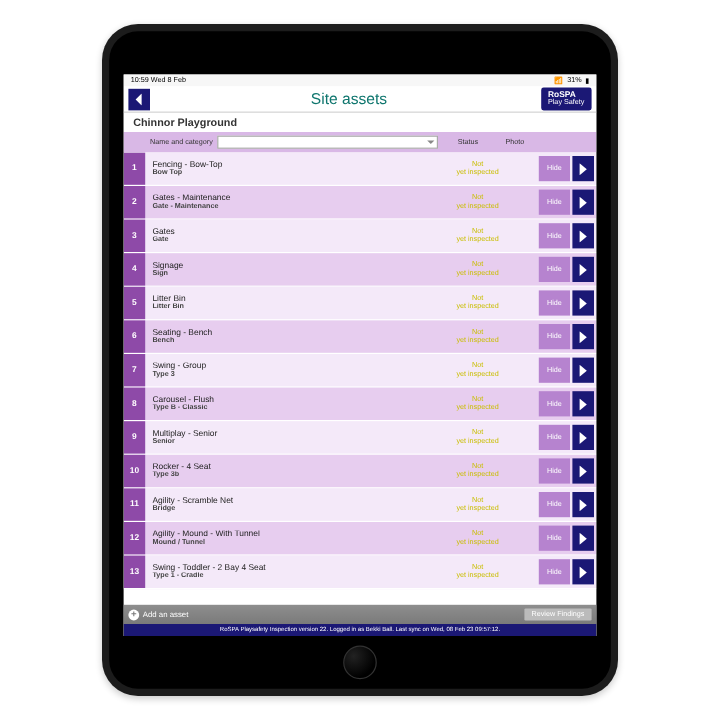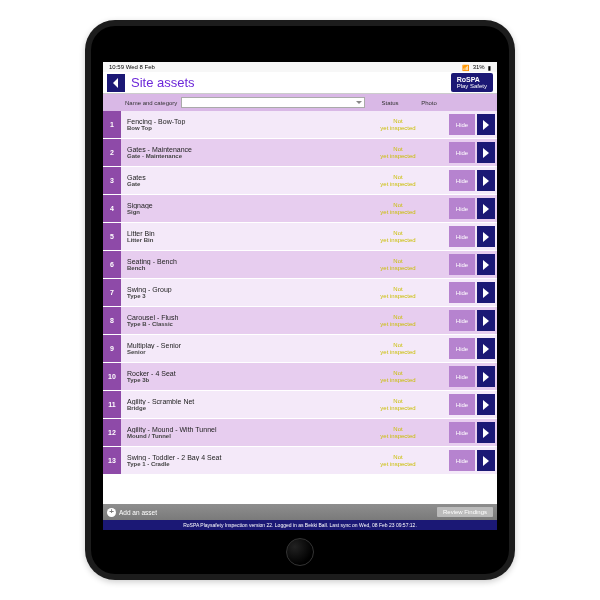--- a/index.html
+++ b/index.html
@@ -73,22 +73,23 @@
     height: 18px;
     background: #1b1875;
     display: flex;
     align-items: center;
     justify-content: center;
     margin-right: 6px;
   }
   .back-btn svg { fill: #fff; }
   .title {
     font-size: 13px;
-    color: #6d28d9;
+    color: #0f766e;
     flex: 1;
+    text-align: center;
   }
   .logo {
     background: #1b1875;
     color: #fff;
     padding: 3px 6px;
     border-radius: 2px;
     font-size: 6px;
     line-height: 1;
     text-align: left;
   }
@@ -267,20 +268,21 @@
               <path d="M7 0 L2 5 L7 10 Z"></path>
             </svg>
         </div>
         <div class="title">Site assets</div>
         <div class="logo">
           <div class="l1">RoSPA</div>
           <div>Play Safety</div>
         </div>
       </div>
 
+      <div class="subtitle-bar">Chinnor Playground</div>
 
       <div class="columns-bar">
         <div class="col-num"></div>
         <div class="col-name">
           <span>Name and category</span>
           <div class="filter-box"></div>
         </div>
         <div class="col-status">Status</div>
         <div class="col-photo">Photo</div>
         <div class="col-hide"></div>

